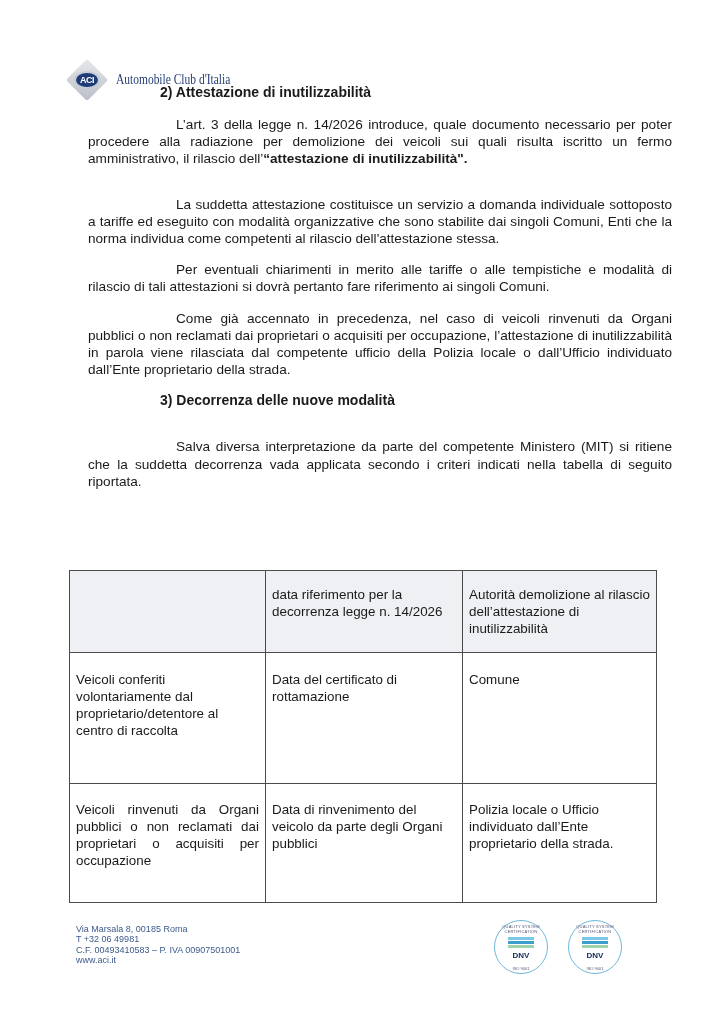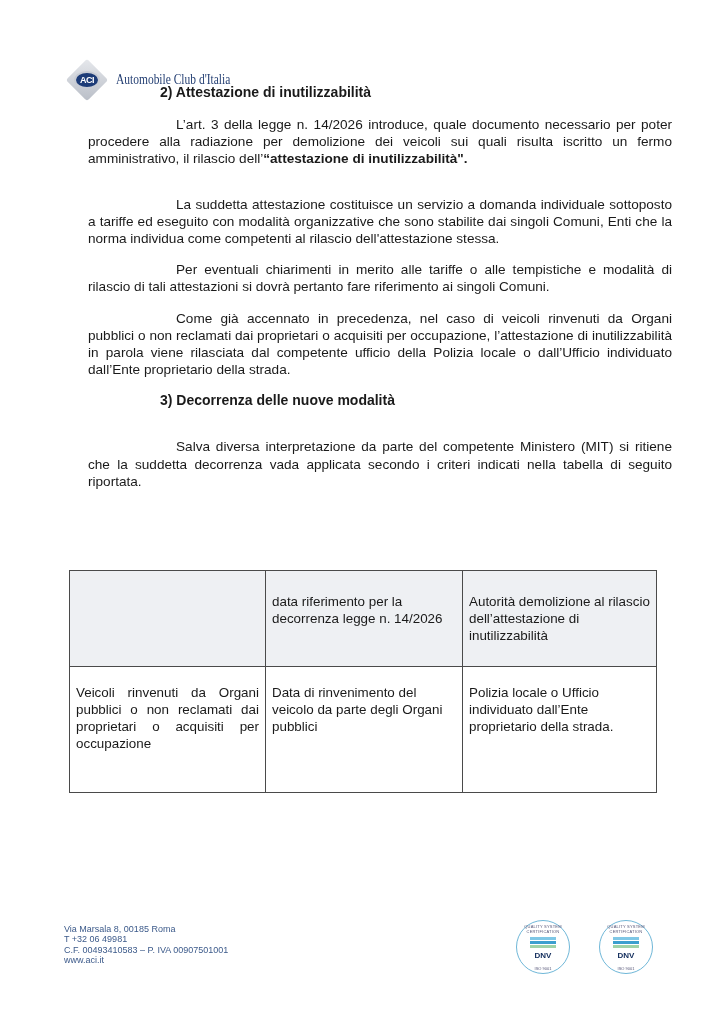--- a/index.html
+++ b/index.html
@@ -15,30 +15,30 @@
   .logo-text { margin-left:8px; font-family:"Liberation Serif", serif; font-size:14px; color:#243f73; transform:scaleX(0.82); transform-origin:left center; white-space:nowrap; }
 
   .content { position:absolute; left:72px; top:84px; width:584px; font-size:13.6px; line-height:17.2px;margin-left:16px; }
   .h2 { font-weight:bold; font-size:14px; margin:0 0 0 72px; height:18px; }
   p { margin:0; text-align:justify; text-indent:88px; }
   p .b { font-weight:bold; }
   .gap-h { height:14px; }
   .gap-p { height:14px; }
 
   table { position:absolute; left:69px; top:570px; width:588px; border-collapse:collapse; font-size:13.4px; line-height:17px; }
-  td { border:1.5px solid #4a4a4a; vertical-align:top; padding:22px 6px; }
+  td { border:1.5px solid #4a4a4a; vertical-align:top; padding:15px 6px; }
   tr.head td { background:#eef0f3; height:51px; }
   tr.r1 td { height:97px; padding-top:18px; }
   tr.r2 td { height:86px; padding-top:17px; }
   td.c1 { width:183px; }
   td.c2 { width:184px; }
   td.just { text-align:justify; }
 
-  .footer { position:absolute; left:64px; top:924px; font-size:9px; line-height:10.4px; color:#3c5a8a; }
-  .certs { position:absolute; left:514px; top:918px; display:flex; gap:25px; }
+  .footer { position:absolute; left:76px; top:924px; font-size:9px; line-height:10.4px; color:#3c5a8a; }
+  .certs { position:absolute; left:492px; top:918px; display:flex; gap:16px; }
   .cert { width:58px; height:58px; position:relative; }
   .cert .ring { position:absolute; inset:2px; border:1.5px solid #6fb7d8; border-radius:50%; }
   .cert .bars { position:absolute; left:16px; top:19px; width:26px; }
   .cert .bars div { height:3px; margin-bottom:1px; }
   .cert .dnv { position:absolute; left:0; right:0; top:33px; text-align:center; font-size:8px; font-weight:bold; color:#0f2a5a; }
   .cert .iso { position:absolute; left:0; right:0; top:48px; text-align:center; font-size:4px; color:#557; }
   .cert .arc { position:absolute; left:0; right:0; top:6px; text-align:center; font-size:4px; color:#557; letter-spacing:0.2px; }
 </style>
 </head>
 <body>
@@ -69,20 +69,25 @@
   <p>Salva diversa interpretazione da parte del competente Ministero (MIT) si ritiene che la suddetta decorrenza vada applicata secondo i criteri indicati nella tabella di seguito riportata.</p>
 </div>
 
 <table>
   <tbody>
       <tr class="head">
     <td class="c1"></td>
     <td class="c2">data riferimento per la decorrenza legge n. 14/2026</td>
     <td>Autorità demolizione al rilascio dell’attestazione di inutilizzabilità</td>
   </tr>
+  <tr class="r1">
+    <td class="c1">Veicoli conferiti volontariamente dal proprietario/detentore al centro di raccolta</td>
+    <td class="c2">Data del certificato di rottamazione</td>
+    <td>Comune</td>
+  </tr>
   <tr class="r2">
     <td class="c1 just">Veicoli rinvenuti da Organi pubblici o non reclamati dai proprietari o acquisiti per occupazione</td>
     <td class="c2">Data di rinvenimento del veicolo da parte degli Organi pubblici</td>
     <td>Polizia locale o Ufficio individuato dall’Ente proprietario della strada.</td>
   </tr>
 </tbody>
   </table>
 
 <div class="footer">
   <div>Via Marsala 8, 00185 Roma</div>

